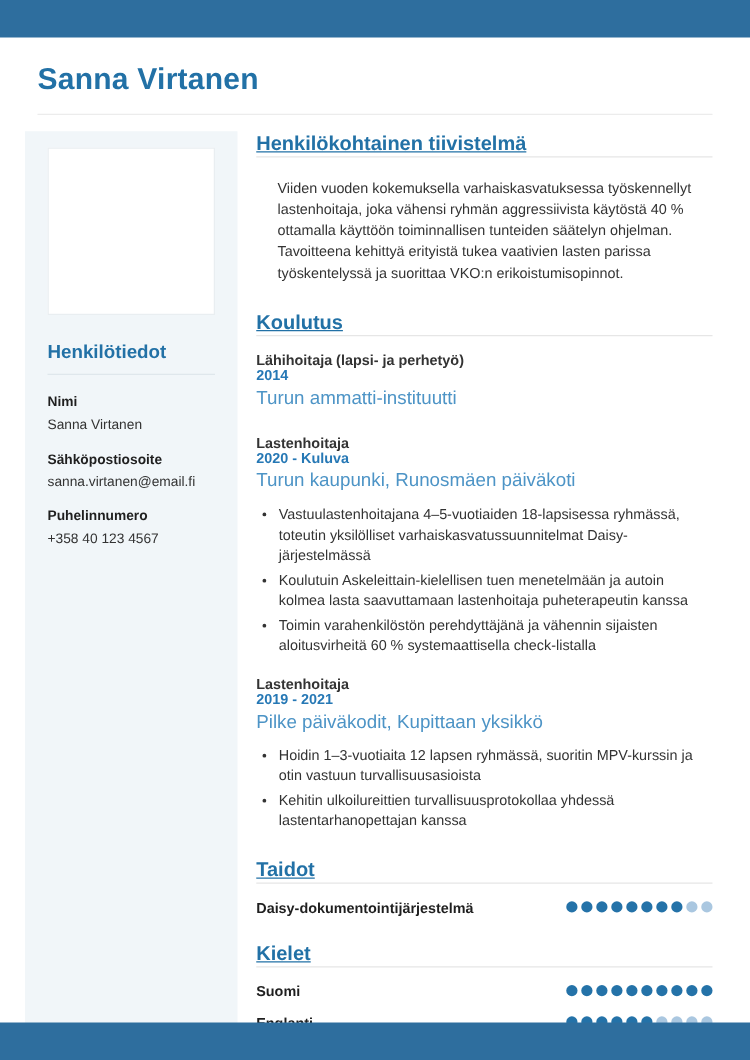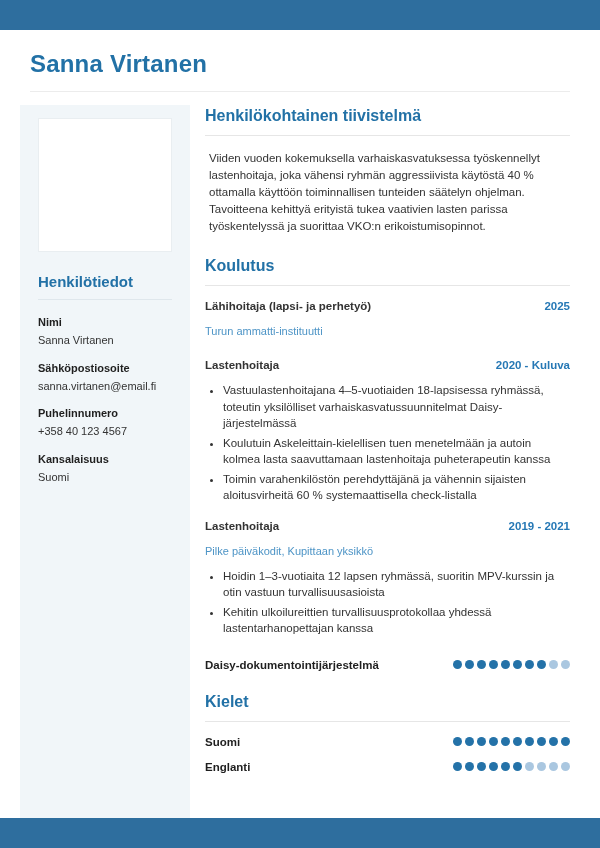--- a/index.html
+++ b/index.html
@@ -31,31 +31,31 @@
   .sidebar{width:170px;flex:0 0 170px;background:var(--sidebar-bg);padding:13px 18px 20px 18px;height:772px;}
   .photo{width:134px;height:134px;background:#ffffff;border:1px solid #e9eef1;}
   .sidebar-title{font-size:15px;font-weight:bold;color:var(--heading);margin-top:21px;padding-bottom:9px;border-bottom:1px solid #dfe7ec;}
   .sidebar-fields{margin-top:15px;}
   .field{margin-bottom:13px;}
   .field-label{font-size:11px;font-weight:bold;color:var(--label);line-height:1.35;}
   .field-value{font-size:11px;color:var(--text);line-height:1.35;margin-top:3px;word-break:break-all;}
   
   .main{flex:1;min-width:0;padding-top:2px;}
   .section{margin-bottom:22px;}
-  .section-title{font-size:16px;font-weight:bold;color:var(--heading);padding-bottom:10px;border-bottom:1px solid var(--rule);margin:0 0 14px 0;}
-  .summary-text{font-size:11.5px;line-height:17px;color:var(--text);margin:4px;}
+  .section-title{font-size:16px;font-weight:bold;color:var(--heading);border-bottom:1px solid var(--rule);margin:0 0 14px 0;text-decoration:underline;}
+  .summary-text{font-size:11.5px;line-height:17px;color:var(--text);margin:17px;}
   .entry{margin-bottom:12px;}
-  .entry-header{display:flex;justify-content:space-between;align-items:baseline;}
+  .entry-header{display:flex;justify-content:space-between;align-items:baseline;flex-direction:column;}
   .entry-title{font-size:11.5px;font-weight:bold;color:var(--text);}
   .entry-dates{font-size:11.5px;font-weight:bold;color:var(--date);white-space:nowrap;}
-  .entry-sub{font-size:11px;color:var(--link);margin-top:13px;}
+  .entry-sub{font-size:15px;color:var(--link);margin-top:3px;}
   .bullets{margin:11px 0 0 0;padding-left:18px;}
   .bullets li{font-size:11.5px;line-height:16.5px;color:var(--text);margin-bottom:3px;}
   
-  .rated-row{display:flex;justify-content:space-between;align-items:center;margin-bottom:13px;}
+  .rated-row{display:flex;justify-content:space-between;align-items:flex-start;margin-bottom:13px;}
   .rated-name{font-size:11.5px;font-weight:bold;color:var(--label);}
   .dots{display:flex;gap:3px;}
   .dot{width:9px;height:9px;border-radius:50%;}
   .dot-filled{background:var(--dot-filled);}
   .dot-empty{background:var(--dot-empty);}
 </style>
 </head>
 <body>
 
 <div class="top-bar"></div>
@@ -76,52 +76,49 @@
         <div class="field-value">Sanna Virtanen</div>
       </div>
       <div class="field">
         <div class="field-label">Sähköpostiosoite</div>
         <div class="field-value">sanna.virtanen@email.fi</div>
       </div>
       <div class="field">
         <div class="field-label">Puhelinnumero</div>
         <div class="field-value">+358 40 123 4567</div>
       </div>
-      <div class="field">
-        <div class="field-label">Kansalaisuus</div>
-        <div class="field-value">Suomi</div>
-      </div>
     </div>
   </aside>
 
   <main class="main">
 
     <section class="section">
       <h2 class="section-title">Henkilökohtainen tiivistelmä</h2>
       <p class="summary-text">Viiden vuoden kokemuksella varhaiskasvatuksessa työskennellyt lastenhoitaja, joka vähensi ryhmän aggressiivista käytöstä 40 % ottamalla käyttöön toiminnallisen tunteiden säätelyn ohjelman. Tavoitteena kehittyä erityistä tukea vaativien lasten parissa työskentelyssä ja suorittaa VKO:n erikoistumisopinnot.</p>
     </section>
 
     <section class="section">
       <h2 class="section-title">Koulutus</h2>
       <div class="entry">
         <div class="entry-header">
           <span class="entry-title">Lähihoitaja (lapsi- ja perhetyö)</span>
-          <span class="entry-dates">2025</span>
+          <span class="entry-dates">2014</span>
         </div>
         <div class="entry-sub">Turun ammatti-instituutti</div>
       </div>
     </section>
 
     <section class="section">
 
       <div class="entry">
         <div class="entry-header">
           <span class="entry-title">Lastenhoitaja</span>
           <span class="entry-dates">2020 - Kuluva</span>
         </div>
+        <div class="entry-sub">Turun kaupunki, Runosmäen päiväkoti</div>
         <ul class="bullets">
           <li>Vastuulastenhoitajana 4–5-vuotiaiden 18-lapsisessa ryhmässä, toteutin yksilölliset varhaiskasvatussuunnitelmat Daisy-järjestelmässä</li>
           <li>Koulutuin Askeleittain-kielellisen tuen menetelmään ja autoin kolmea lasta saavuttamaan lastenhoitaja puheterapeutin kanssa</li>
           <li>Toimin varahenkilöstön perehdyttäjänä ja vähennin sijaisten aloitusvirheitä 60 % systemaattisella check-listalla</li>
         </ul>
       </div>
 
       <div class="entry" style="margin-top:16px;">
         <div class="entry-header">
           <span class="entry-title">Lastenhoitaja</span>
@@ -129,20 +126,21 @@
         </div>
         <div class="entry-sub">Pilke päiväkodit, Kupittaan yksikkö</div>
         <ul class="bullets">
           <li>Hoidin 1–3-vuotiaita 12 lapsen ryhmässä, suoritin MPV-kurssin ja otin vastuun turvallisuusasioista</li>
           <li>Kehitin ulkoilureittien turvallisuusprotokollaa yhdessä lastentarhanopettajan kanssa</li>
         </ul>
       </div>
     </section>
 
     <section class="section">
+      <h2 class="section-title">Taidot</h2>
       <div class="rated-row">
         <span class="rated-name">Daisy-dokumentointijärjestelmä</span>
         <span class="dots">
             <span class="dot dot-filled"></span>
             <span class="dot dot-filled"></span>
             <span class="dot dot-filled"></span>
             <span class="dot dot-filled"></span>
             <span class="dot dot-filled"></span>
             <span class="dot dot-filled"></span>
             <span class="dot dot-filled"></span>

